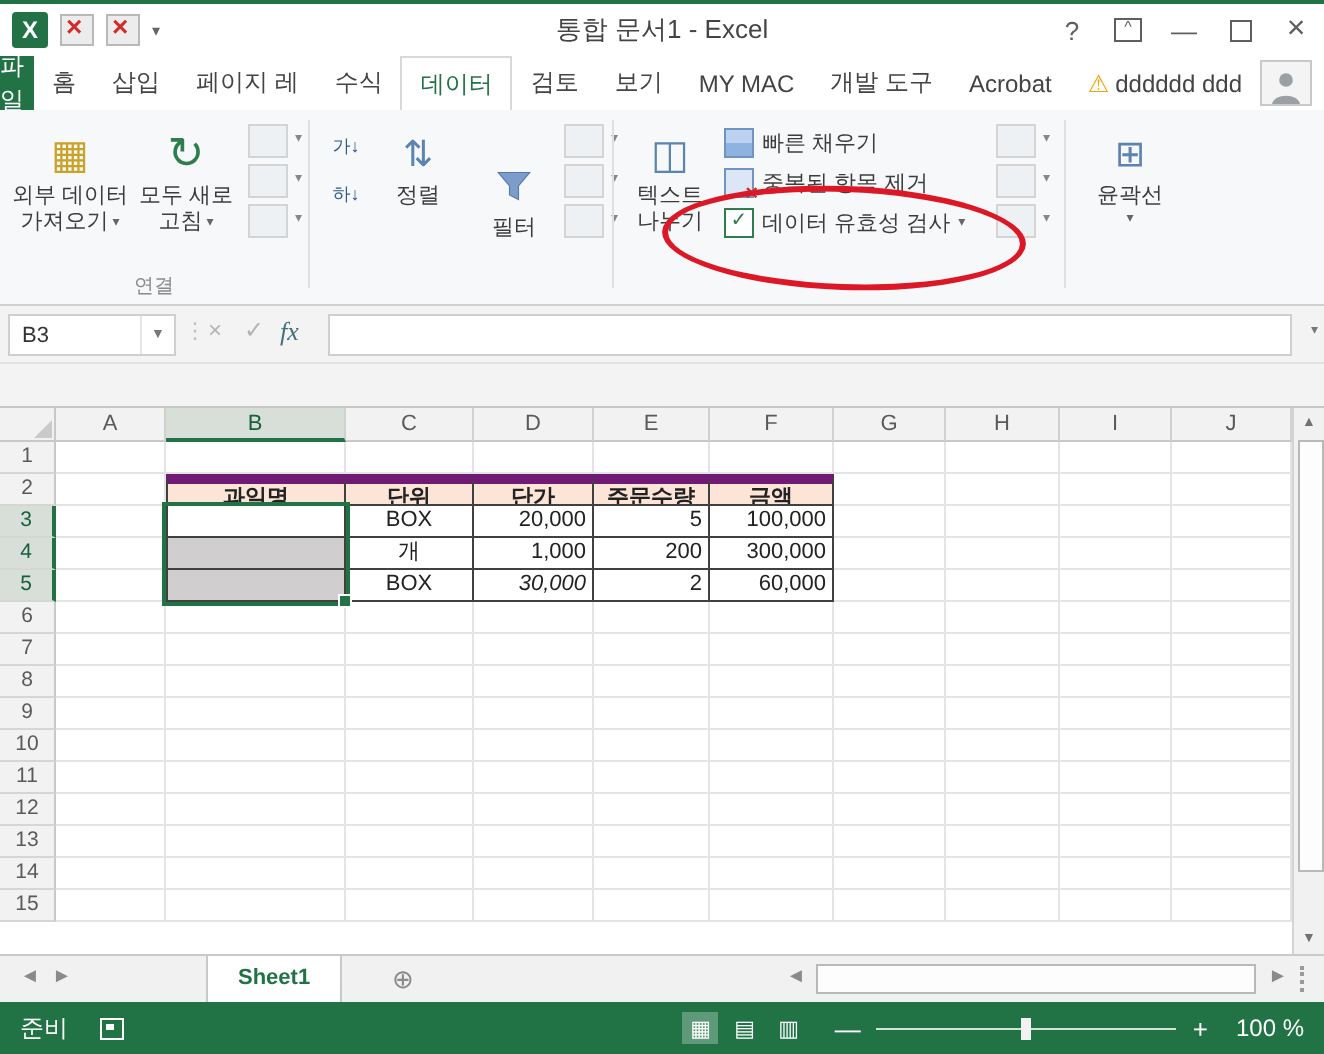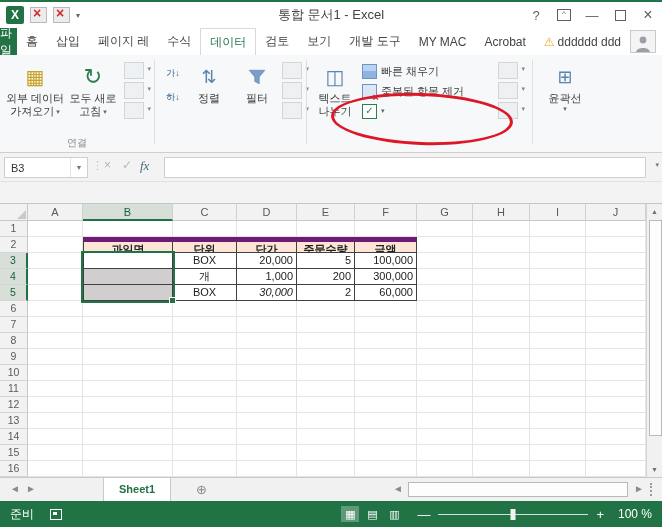--- a/index.html
+++ b/index.html
@@ -163,22 +163,22 @@
 
 <div id="tabrow">
   <div class="file-tab">파일</div>
   <div class="tab">홈</div>
   <div class="tab">삽입</div>
   <div class="tab">페이지 레</div>
   <div class="tab">수식</div>
   <div class="tab active">데이터</div>
   <div class="tab">검토</div>
   <div class="tab">보기</div>
+  <div class="tab">MY MAC</div>
   <div class="tab">개발 도구</div>
-  <div class="tab">MY MAC</div>
   <div class="tab">Acrobat</div>
   <div class="tab">
     <span class="warn-tri">⚠</span>
     <span>dddddd ddd</span>
   </div>
   <div class="avatar">
     <span class="avatar-box">
       <svg width="20" height="18" viewBox="0 0 20 18">
           <circle cx="10" cy="6" r="3.4" fill="#9aa0a6"></circle>
           <path d="M3 18c1-5.5 13-5.5 14 0z" fill="#9aa0a6"></path>
@@ -212,21 +212,21 @@
   </div>
   <div class="grp-label" style="left:0;width:154px;">연결</div>
   <div class="rsep" style="left:154px;"></div>
 
   <div class="sort-sm asc" style="position:absolute;left:160px;top:7px;"></div>
   <div class="sort-sm desc" style="position:absolute;left:160px;top:31px;"></div>
   <div class="big-btn" style="left:186px;width:46px;">
     <span class="bicon ic-sort">⇅</span>
     <span class="bline">정렬</span>
   </div>
-  <div class="big-btn" style="left:236px;width:42px;">
+  <div class="big-btn" style="left:236px;width:42px;justify-content:center;">
     <span class="bicon">
       <svg width="18" height="18" viewBox="0 0 16 16">
           <path d="M1 2h14L10 8v6l-4-2V8z" fill="#7c9cc9" stroke="#5577aa" stroke-width="0.5"></path>
         </svg>
     </span>
     <span class="bline">필터</span>
   </div>
   <div class="sm-stack" style="left:282px;top:7px;">
     <span class="sm-ic"></span>
     <span class="sm-ic"></span>
@@ -242,20 +242,21 @@
   <div class="sm-btn" style="left:362px;top:7px;">
     <span class="ic-flash"></span>
     <span>빠른 채우기</span>
   </div>
   <div class="sm-btn" style="left:362px;top:27px;">
     <span class="ic-dup"></span>
     <span>중복된 항목 제거</span>
   </div>
   <div class="sm-btn" style="left:362px;top:47px;">
     <span class="ic-valid">✓</span>
+    <span>데이터 유효성 검사</span>
     <span class="dd">▾</span>
   </div>
   <div class="sm-stack" style="left:498px;top:7px;">
     <span class="sm-ic"></span>
     <span class="sm-ic"></span>
     <span class="sm-ic"></span>
   </div>
   <div class="rsep" style="left:532px;"></div>
 
   <div class="big-btn" style="left:540px;width:50px;">
@@ -483,33 +484,20 @@
       <div class="g-cell" style="width: 90px;"></div>
       <div class="g-cell ctr" style="width: 64px;"></div>
       <div class="g-cell rt" style="width: 60px;"></div>
       <div class="g-cell rt" style="width: 58px;"></div>
       <div class="g-cell rt" style="width: 62px;"></div>
       <div class="g-cell" style="width: 56px;"></div>
       <div class="g-cell" style="width: 57px;"></div>
       <div class="g-cell" style="width: 56px;"></div>
       <div class="g-cell" style="width: 60px;"></div>
     </div>
-    <div class="g-row">
-      <div class="g-rowhdr">16</div>
-      <div class="g-cell" style="width: 55px;"></div>
-      <div class="g-cell" style="width: 90px;"></div>
-      <div class="g-cell ctr" style="width: 64px;"></div>
-      <div class="g-cell rt" style="width: 60px;"></div>
-      <div class="g-cell rt" style="width: 58px;"></div>
-      <div class="g-cell rt" style="width: 62px;"></div>
-      <div class="g-cell" style="width: 56px;"></div>
-      <div class="g-cell" style="width: 57px;"></div>
-      <div class="g-cell" style="width: 56px;"></div>
-      <div class="g-cell" style="width: 60px;"></div>
-    </div>
     <div id="sel-overlay"></div>
     <div id="fill-handle"></div>
   </div>
 
 <div id="vscroll">
   <span class="vs-arrow" style="top:0;">▲</span>
   <div id="vs-thumb"></div>
   <span class="vs-arrow" style="bottom:0;top:auto;">▼</span>
 </div>
 

